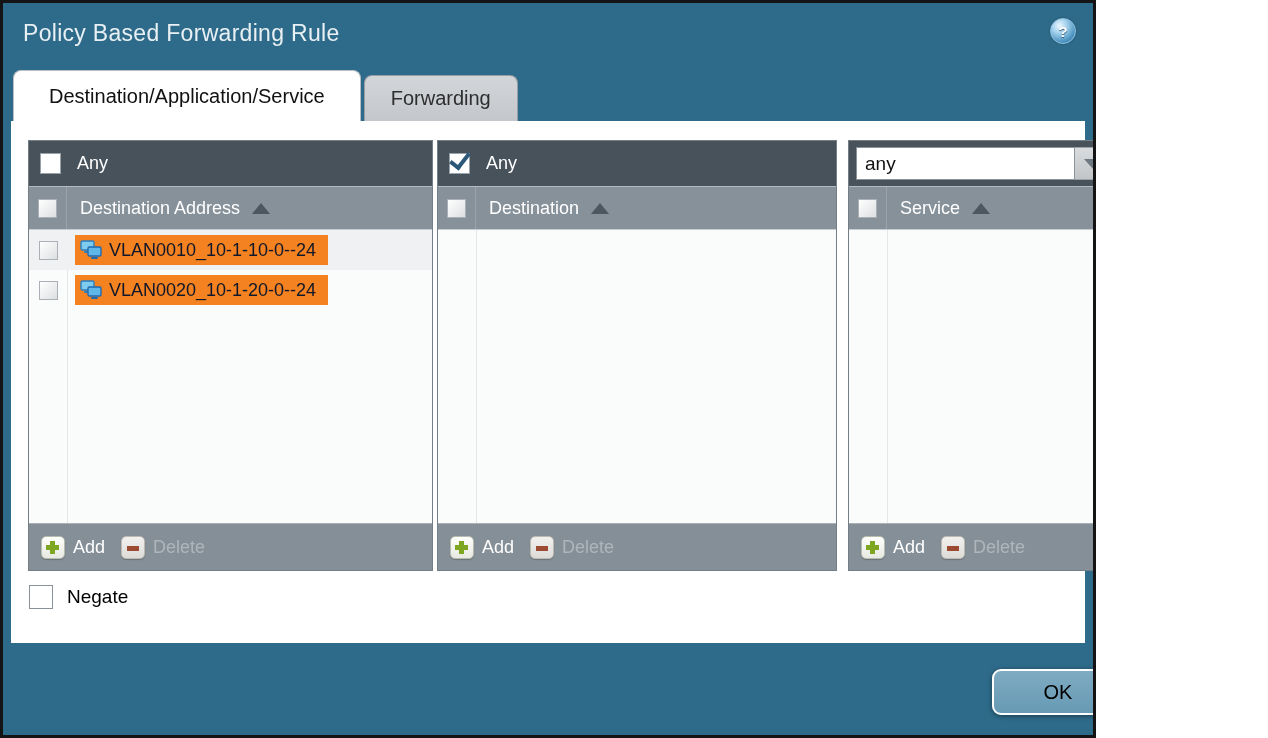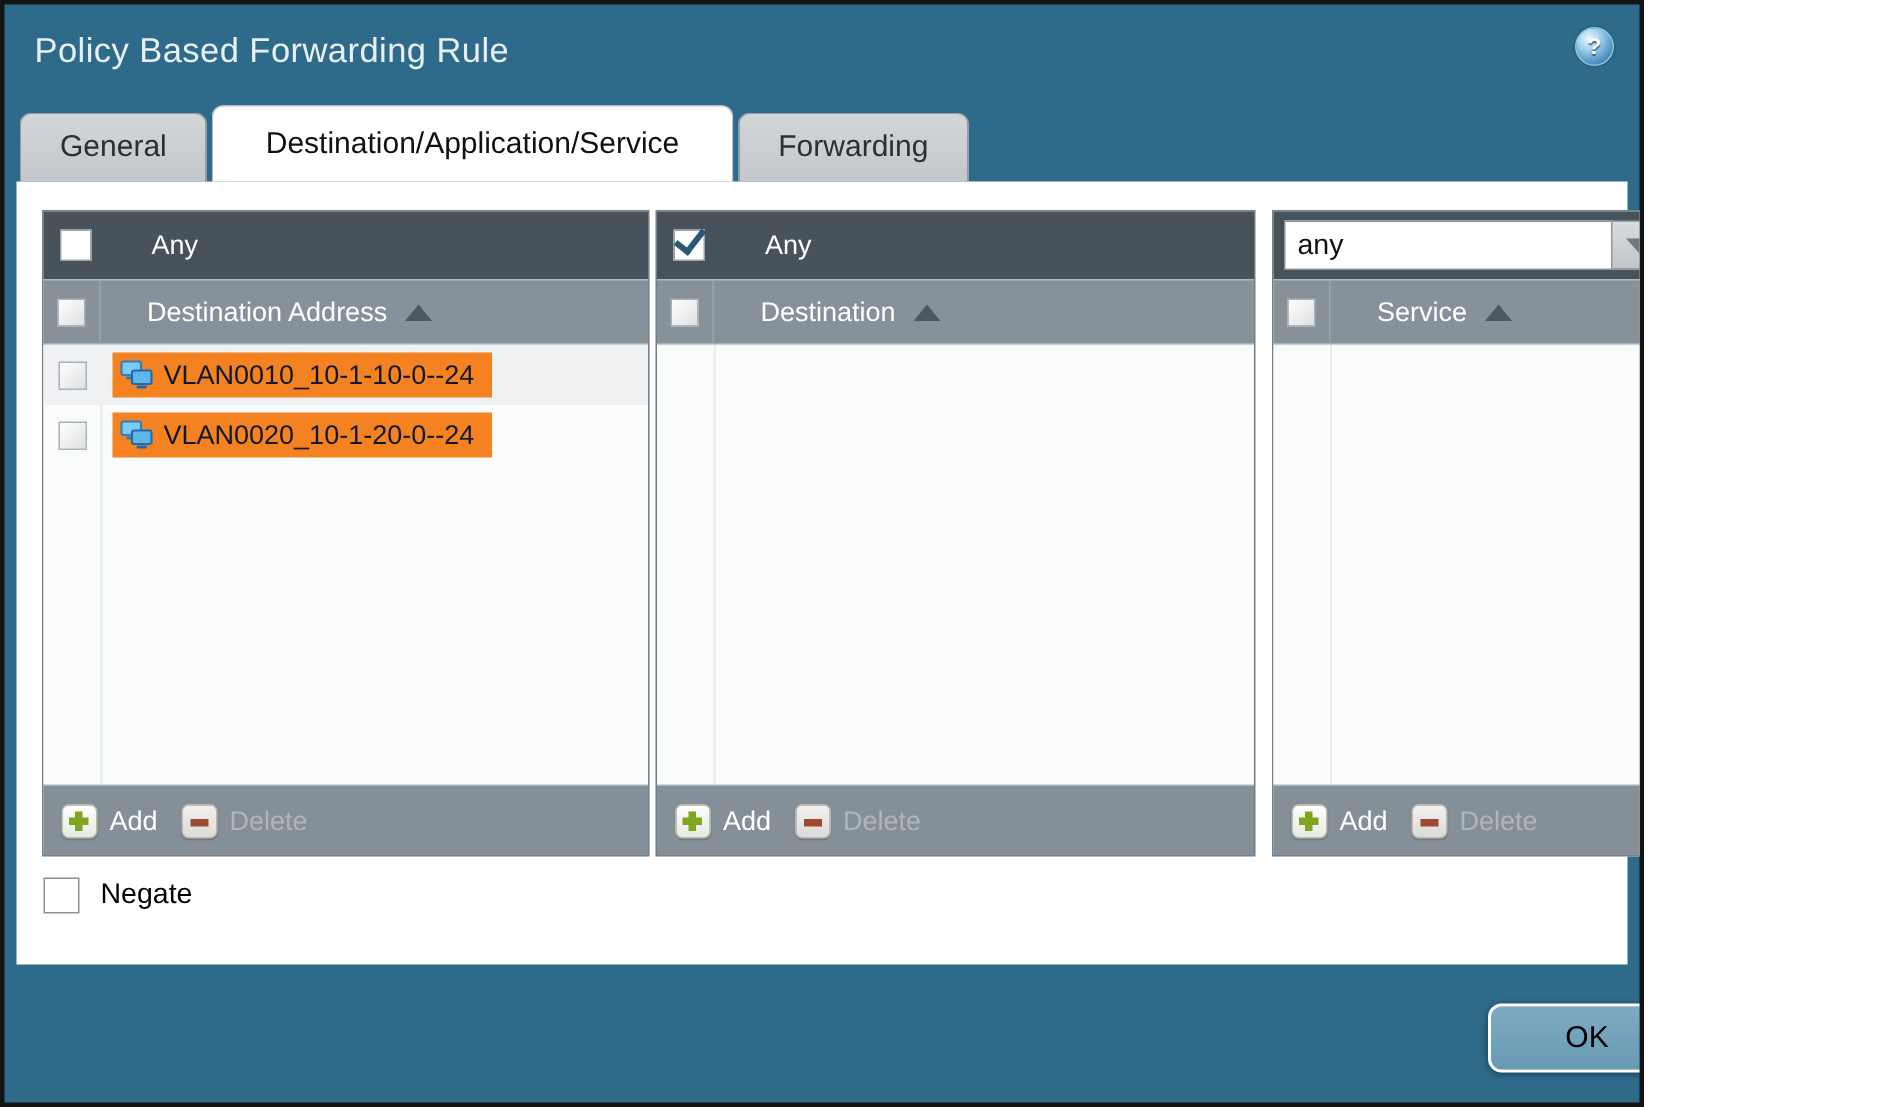--- a/index.html
+++ b/index.html
@@ -21,26 +21,26 @@
   .tab.active { height:51px; background:#fff; border-color:#b9bfc4; padding:0 35px; color:#111; }
 
   
   .content { position:absolute; left:8px; right:8px; top:118px; height:522px; background:#fff; }
   .panels { position:absolute; left:17px; top:19px; display:flex; }
   .panel { height:431px; border:1px solid #737E87; background:#FAFBFB; display:flex; flex-direction:column; }
   .panel.dest { width:405px; margin-right:4px; }
   .panel.apps { width:400px; margin-right:11px; }
   .panel.svc  { width:399px; }
 
-  .p-any { height:45px; background:#47525B; display:flex; align-items:center; padding-left:11px; flex:0 0 auto;gap:24px; }
+  .p-any { height:45px; background:#47525B; display:flex; align-items:center; padding-left:11px; flex:0 0 auto; }
   .p-any .lbl { color:#fff; font-size:18px; margin-left:16px; }
   .p-colhead { height:44px; background:#87919A; border-top:1px solid #b3bac0; border-bottom:1px solid #c9cdd1;
                display:flex; align-items:center; color:#fff; font-size:18px; flex:0 0 auto; }
   .cb-cell { width:38px; height:100%; display:flex; align-items:center; justify-content:center; border-right:1px solid #9aa3ab; }
-  .p-colhead .lbl { margin-left:31px; }
+  .p-colhead .lbl { margin-left:13px; }
   .sort { width:0; height:0; border-left:9px solid transparent; border-right:9px solid transparent;
           border-bottom:11px solid #4d5760; margin-left:12px; }
 
   .p-body { flex:1 1 auto; position:relative; background:#FAFBFB; overflow:hidden; }
   .body-sep { position:absolute; left:38px; top:0; bottom:0; width:1px; background:#e4e7e9; }
   .row { height:40px; display:flex; align-items:center; position:relative; }
   .row:nth-child(even) { background:#eff1f2; }
   .row .rcb { width:38px; display:flex; justify-content:center; }
   .chip { display:flex; align-items:center; height:30px; background:#F58220; color:#0f172a; font-size:18px;
           padding:0 12px 0 4px; margin-left:8px; cursor:pointer; }
@@ -90,21 +90,20 @@
 <body>
 
 <div class="dialog">
 
   <div class="title">Policy Based Forwarding Rule</div>
   <div class="help">
     <span class="q">?</span>
   </div>
 
   <div class="tabs">
-    <div class="tab">General</div>
     <div class="tab active">Destination/Application/Service</div>
     <div class="tab">Forwarding</div>
   </div>
 
   <div class="content">
     <div class="panels">
 
       <div class="panel dest">
         <div class="p-any">
           <span class="cb"></span>

